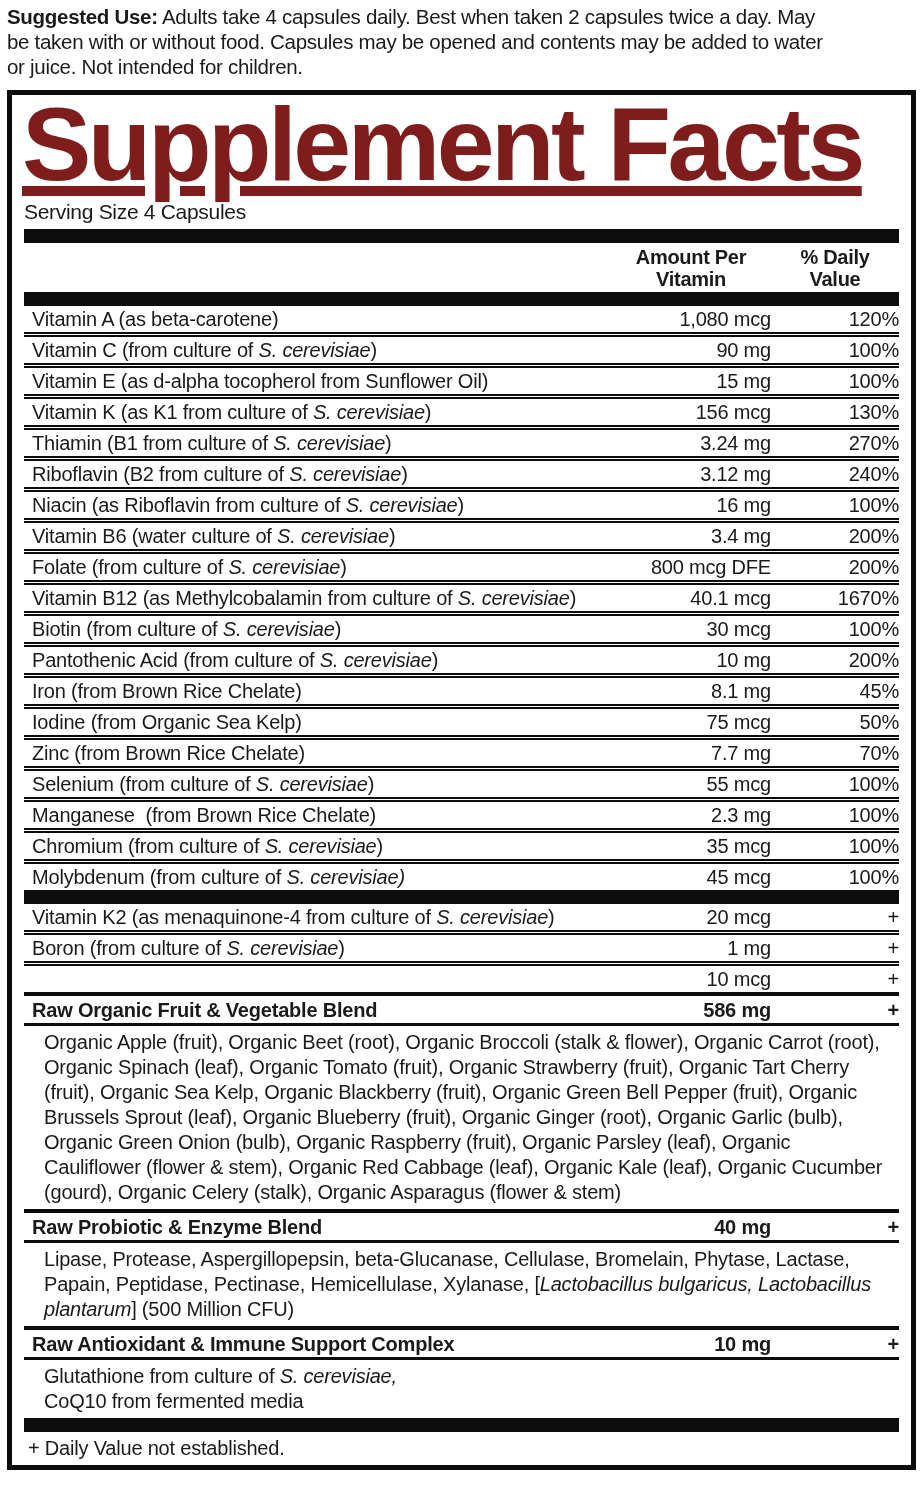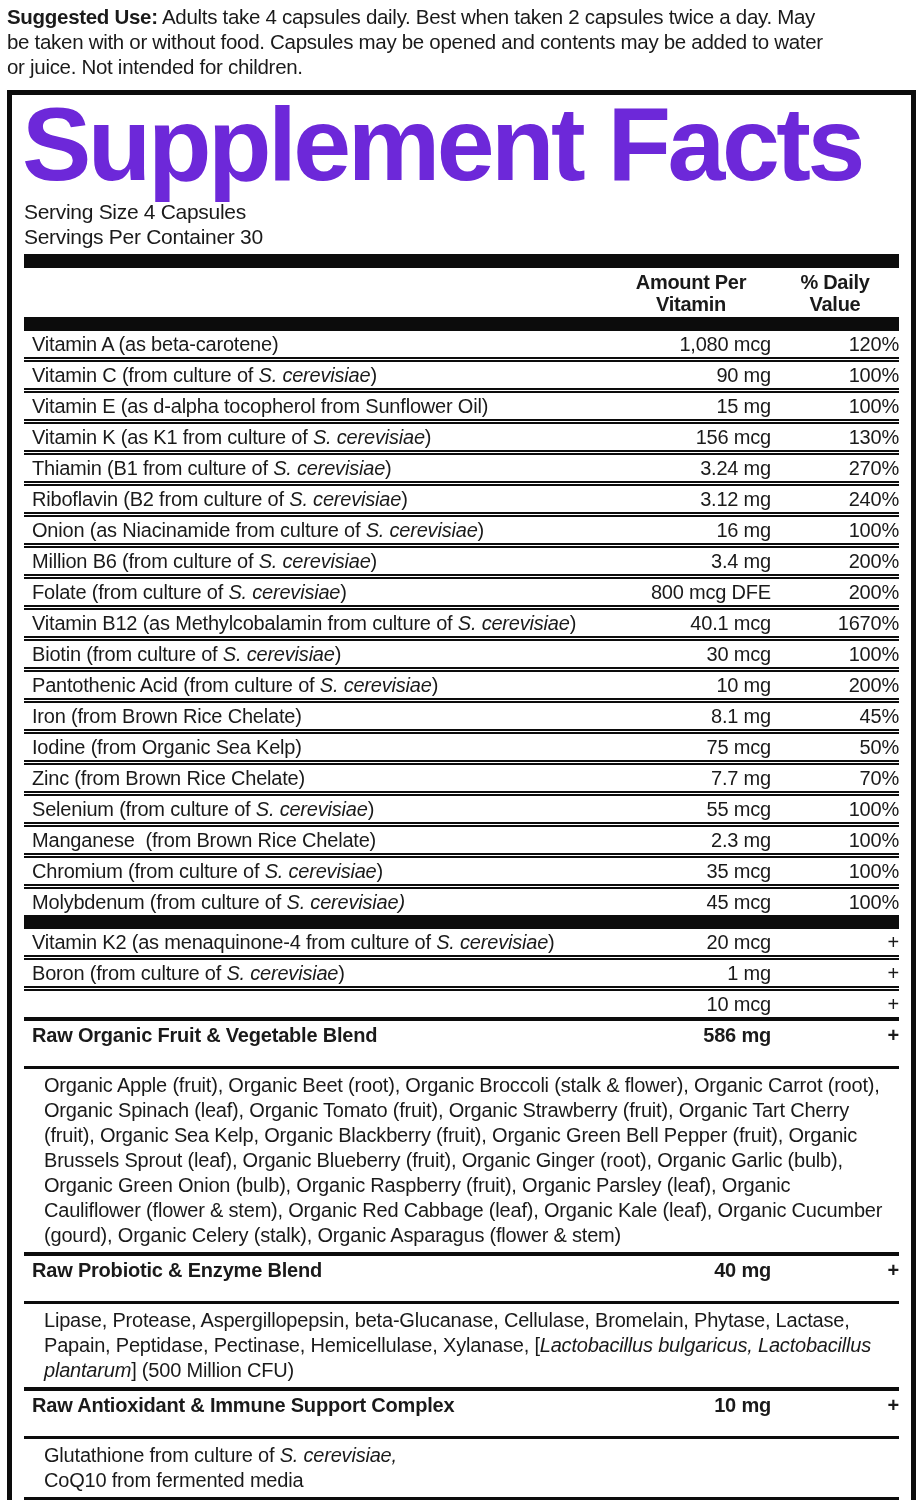--- a/index.html
+++ b/index.html
@@ -4,55 +4,54 @@
 <style>
   html,body{margin:0;padding:0;background:#fff;}
   body{width:923px;font-family:"Liberation Sans",sans-serif;color:#1a1a1a;}
   .page{padding:2px 7px 0 7px;}
   .it{font-style:italic;}
   b{font-weight:bold;}
 
   .suggested{font-size:20.5px;line-height:25px;margin:2px 6px 11px 0;max-width:818px;letter-spacing:-0.3px;}
 
   .panel{border:5px solid #0c0c0c;padding:0 12px 2px 12px;background:#fff;}
-  .title{font-size:104px;line-height:86px;font-weight:bold;letter-spacing:-3.5px;margin:6px 0 12px -2px;white-space:nowrap;color:#6d28d9;}
+  .title{font-size:104px;line-height:86px;font-weight:bold;letter-spacing:-3.5px;margin:6px 0 12px -2px;white-space:nowrap;color:#7f1d1d;text-decoration:underline;}
   .serv{font-size:21px;line-height:25px;letter-spacing:-0.3px;}
 
   .bar{height:14px;background:#0c0c0c;}
   .bar.b1{margin-top:5px;}
   .bar.b2{margin-top:2px;}
 
   .colhead{display:flex;justify-content:flex-end;font-weight:bold;font-size:20px;line-height:22px;text-align:center;margin-top:3px;letter-spacing:-0.3px;}
   .amt-head{width:160px;}
   .dv-head{width:128px;}
 
   .row{display:flex;align-items:flex-end;border-top:5px double #0c0c0c;padding:2px 0 2px 8px;font-size:20px;line-height:22px;letter-spacing:-0.2px;}
   .row.first{border-top:none;}
   .rname{padding-right:8px;}
   .ramt{margin-left:auto;white-space:nowrap;}
   .rdv{width:128px;text-align:right;flex:none;}
 
-  .blend-head{border-top:4px solid #0c0c0c;border-bottom:3px solid #0c0c0c;font-weight:bold;padding-top:3px;padding-bottom:20px;}
+  .blend-head{border-top:4px solid #0c0c0c;border-bottom:3px solid #0c0c0c;font-weight:bold;padding-top:3px;padding-bottom:2px;}
   .bdetail{padding:4px 10px 4px 20px;font-size:20px;line-height:25px;letter-spacing:-0.2px;}
 
   .footnote{font-size:20px;line-height:24px;padding:4px 0 3px 4px;letter-spacing:-0.2px;}
 </style>
 </head>
 <body>
 
 <div class="page">
 
   <p class="suggested"><b>Suggested Use:</b><span> Adults take 4 capsules daily. Best when taken 2 capsules twice a day. May be taken with or without food. Capsules may be opened and contents may be added to water or juice. Not intended for children.</span></p>
 
   <div class="panel">
 
     <div class="title">Supplement Facts</div>
 
     <div class="serv">Serving Size 4 Capsules</div>
-    <div class="serv">Servings Per Container 30</div>
 
     <div class="bar b1"></div>
 
     <div class="colhead">
       <div class="amt-head">
         <div>Amount Per</div>
         <div>Vitamin</div>
       </div>
       <div class="dv-head">
         <div>% Daily</div>
@@ -87,26 +86,26 @@
           <span class="rname"><span>Thiamin (B1 from culture of </span><span class="it">S. cerevisiae</span><span>)</span></span>
           <span class="ramt">3.24 mg</span>
           <span class="rdv">270%</span>
         </div>
         <div class="row">
           <span class="rname"><span>Riboflavin (B2 from culture of </span><span class="it">S. cerevisiae</span><span>)</span></span>
           <span class="ramt">3.12 mg</span>
           <span class="rdv">240%</span>
         </div>
         <div class="row">
-          <span class="rname"><span>Onion (as Niacinamide from culture of </span><span class="it">S. cerevisiae</span><span>)</span></span>
+          <span class="rname"><span>Niacin (as Riboflavin from culture of </span><span class="it">S. cerevisiae</span><span>)</span></span>
           <span class="ramt">16 mg</span>
           <span class="rdv">100%</span>
         </div>
         <div class="row">
-          <span class="rname"><span>Million B6 (from culture of </span><span class="it">S. cerevisiae</span><span>)</span></span>
+          <span class="rname"><span>Vitamin B6 (water culture of </span><span class="it">S. cerevisiae</span><span>)</span></span>
           <span class="ramt">3.4 mg</span>
           <span class="rdv">200%</span>
         </div>
         <div class="row">
           <span class="rname"><span>Folate (from culture of </span><span class="it">S. cerevisiae</span><span>)</span></span>
           <span class="ramt">800 mcg DFE</span>
           <span class="rdv">200%</span>
         </div>
         <div class="row">
           <span class="rname"><span>Vitamin B12 (as Methylcobalamin from culture of </span><span class="it">S. cerevisiae</span><span>)</span></span>

